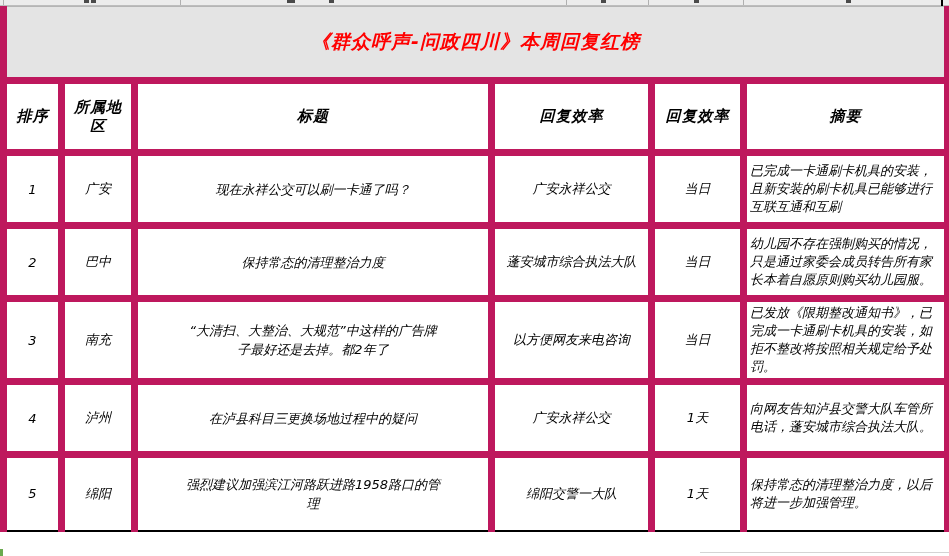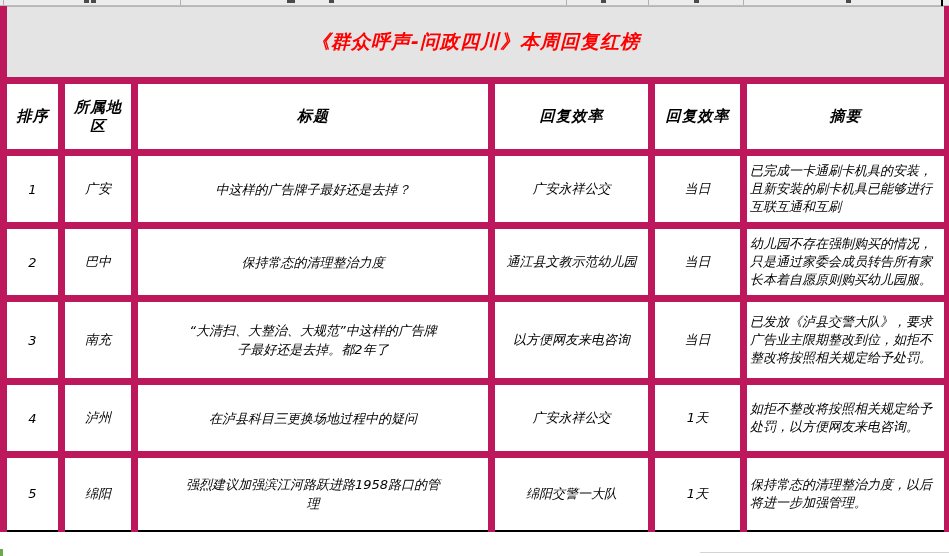--- a/index.html
+++ b/index.html
@@ -103,51 +103,51 @@
       <td>所属地区</td>
       <td>标题</td>
       <td>回复效率</td>
       <td>回复效率</td>
       <td>摘要</td>
     </tr>
 
     <tr class="data-row r1">
       <td>1</td>
       <td>广安</td>
-      <td class="c-title">中这样的广告牌子最好还是去掉？</td>
+      <td class="c-title">现在永祥公交可以刷一卡通了吗？</td>
       <td>广安永祥公交</td>
       <td>当日</td>
       <td class="c-summary">已完成一卡通刷卡机具的安装，且新安装的刷卡机具已能够进行互联互通和互刷</td>
     </tr>
 
     <tr class="data-row r2">
       <td>2</td>
       <td>巴中</td>
       <td class="c-title">保持常态的清理整治力度</td>
-      <td>通江县文教示范幼儿园</td>
+      <td>蓬安城市综合执法大队</td>
       <td>当日</td>
       <td class="c-summary">幼儿园不存在强制购买的情况，只是通过家委会成员转告所有家长本着自愿原则购买幼儿园服。</td>
     </tr>
 
     <tr class="data-row r3">
       <td>3</td>
       <td>南充</td>
       <td class="c-title">“大清扫、大整治、大规范”中这样的广告牌子最好还是去掉。都2年了</td>
       <td>以方便网友来电咨询</td>
       <td>当日</td>
-      <td class="c-summary">已发放《泸县交警大队》，要求广告业主限期整改到位，如拒不整改将按照相关规定给予处罚。</td>
+      <td class="c-summary">已发放《限期整改通知书》，已完成一卡通刷卡机具的安装，如拒不整改将按照相关规定给予处罚。</td>
     </tr>
 
     <tr class="data-row r4">
       <td>4</td>
       <td>泸州</td>
       <td class="c-title">在泸县科目三更换场地过程中的疑问</td>
       <td>广安永祥公交</td>
       <td>1天</td>
-      <td class="c-summary">如拒不整改将按照相关规定给予处罚，以方便网友来电咨询。</td>
+      <td class="c-summary">向网友告知泸县交警大队车管所电话，蓬安城市综合执法大队。</td>
     </tr>
 
     <tr class="data-row r5">
       <td>5</td>
       <td>绵阳</td>
       <td class="c-title">强烈建议加强滨江河路跃进路1958路口的管理</td>
       <td>绵阳交警一大队</td>
       <td>1天</td>
       <td class="c-summary">保持常态的清理整治力度，以后将进一步加强管理。</td>
     </tr>

